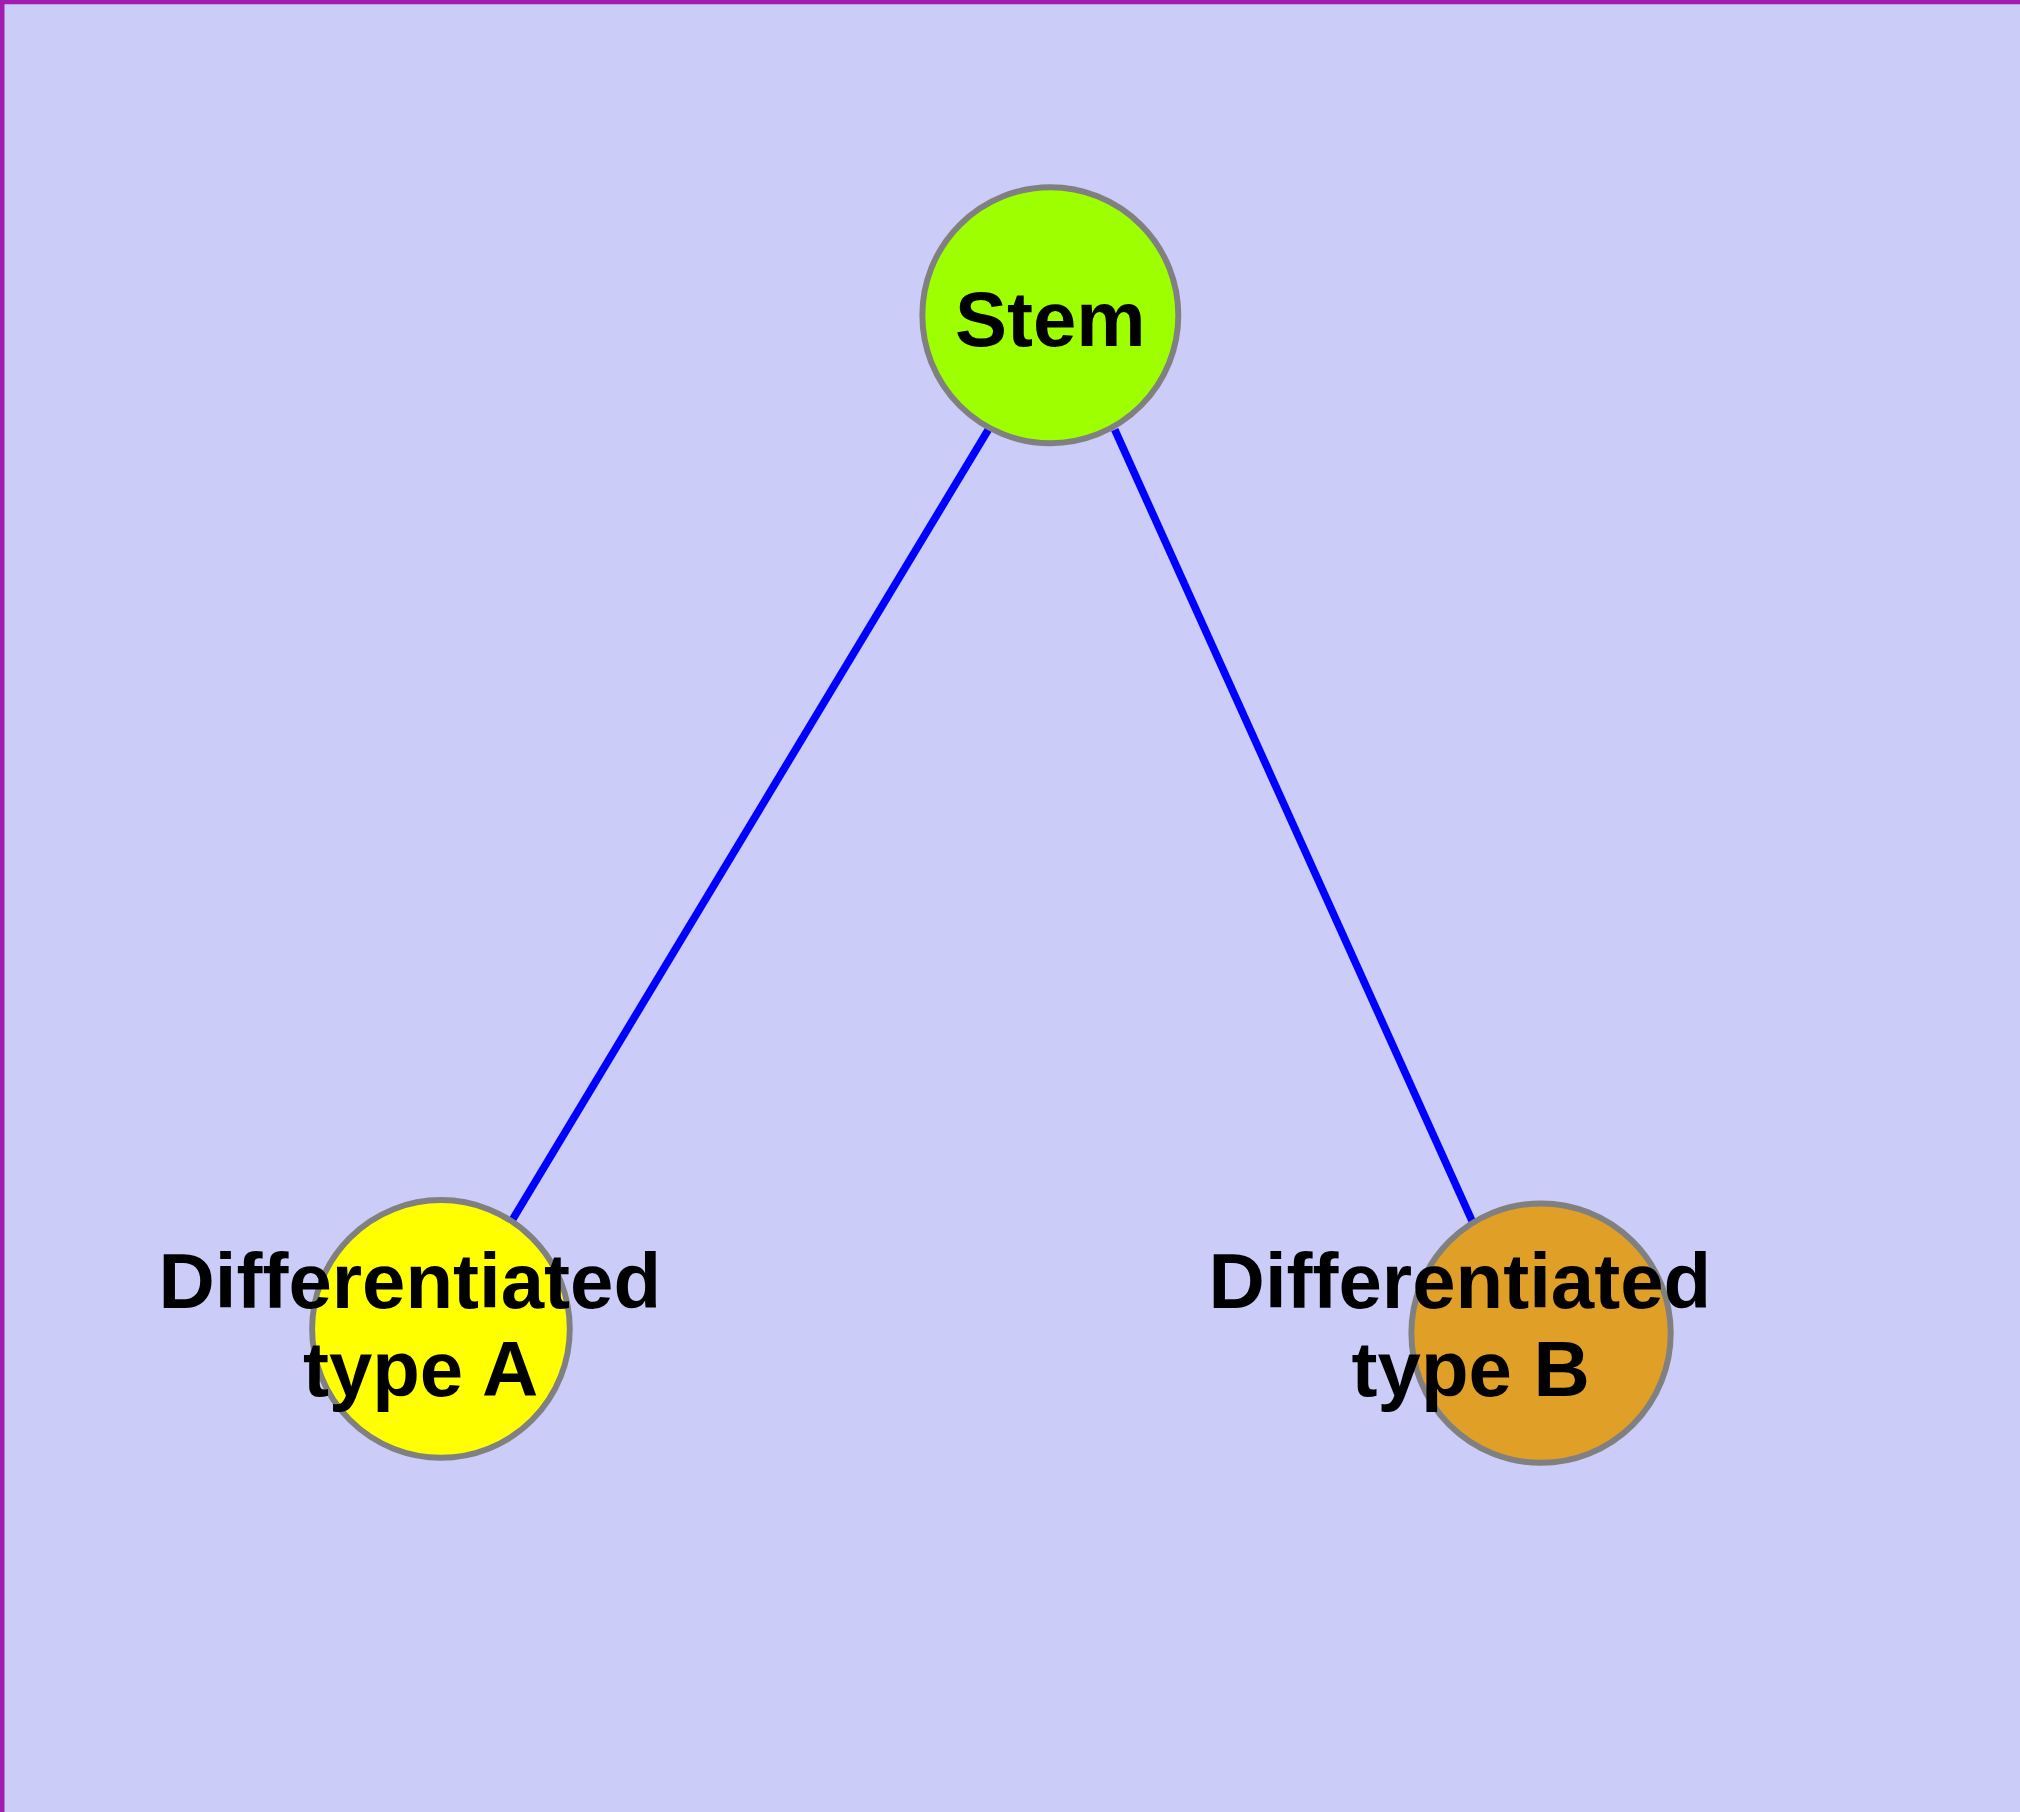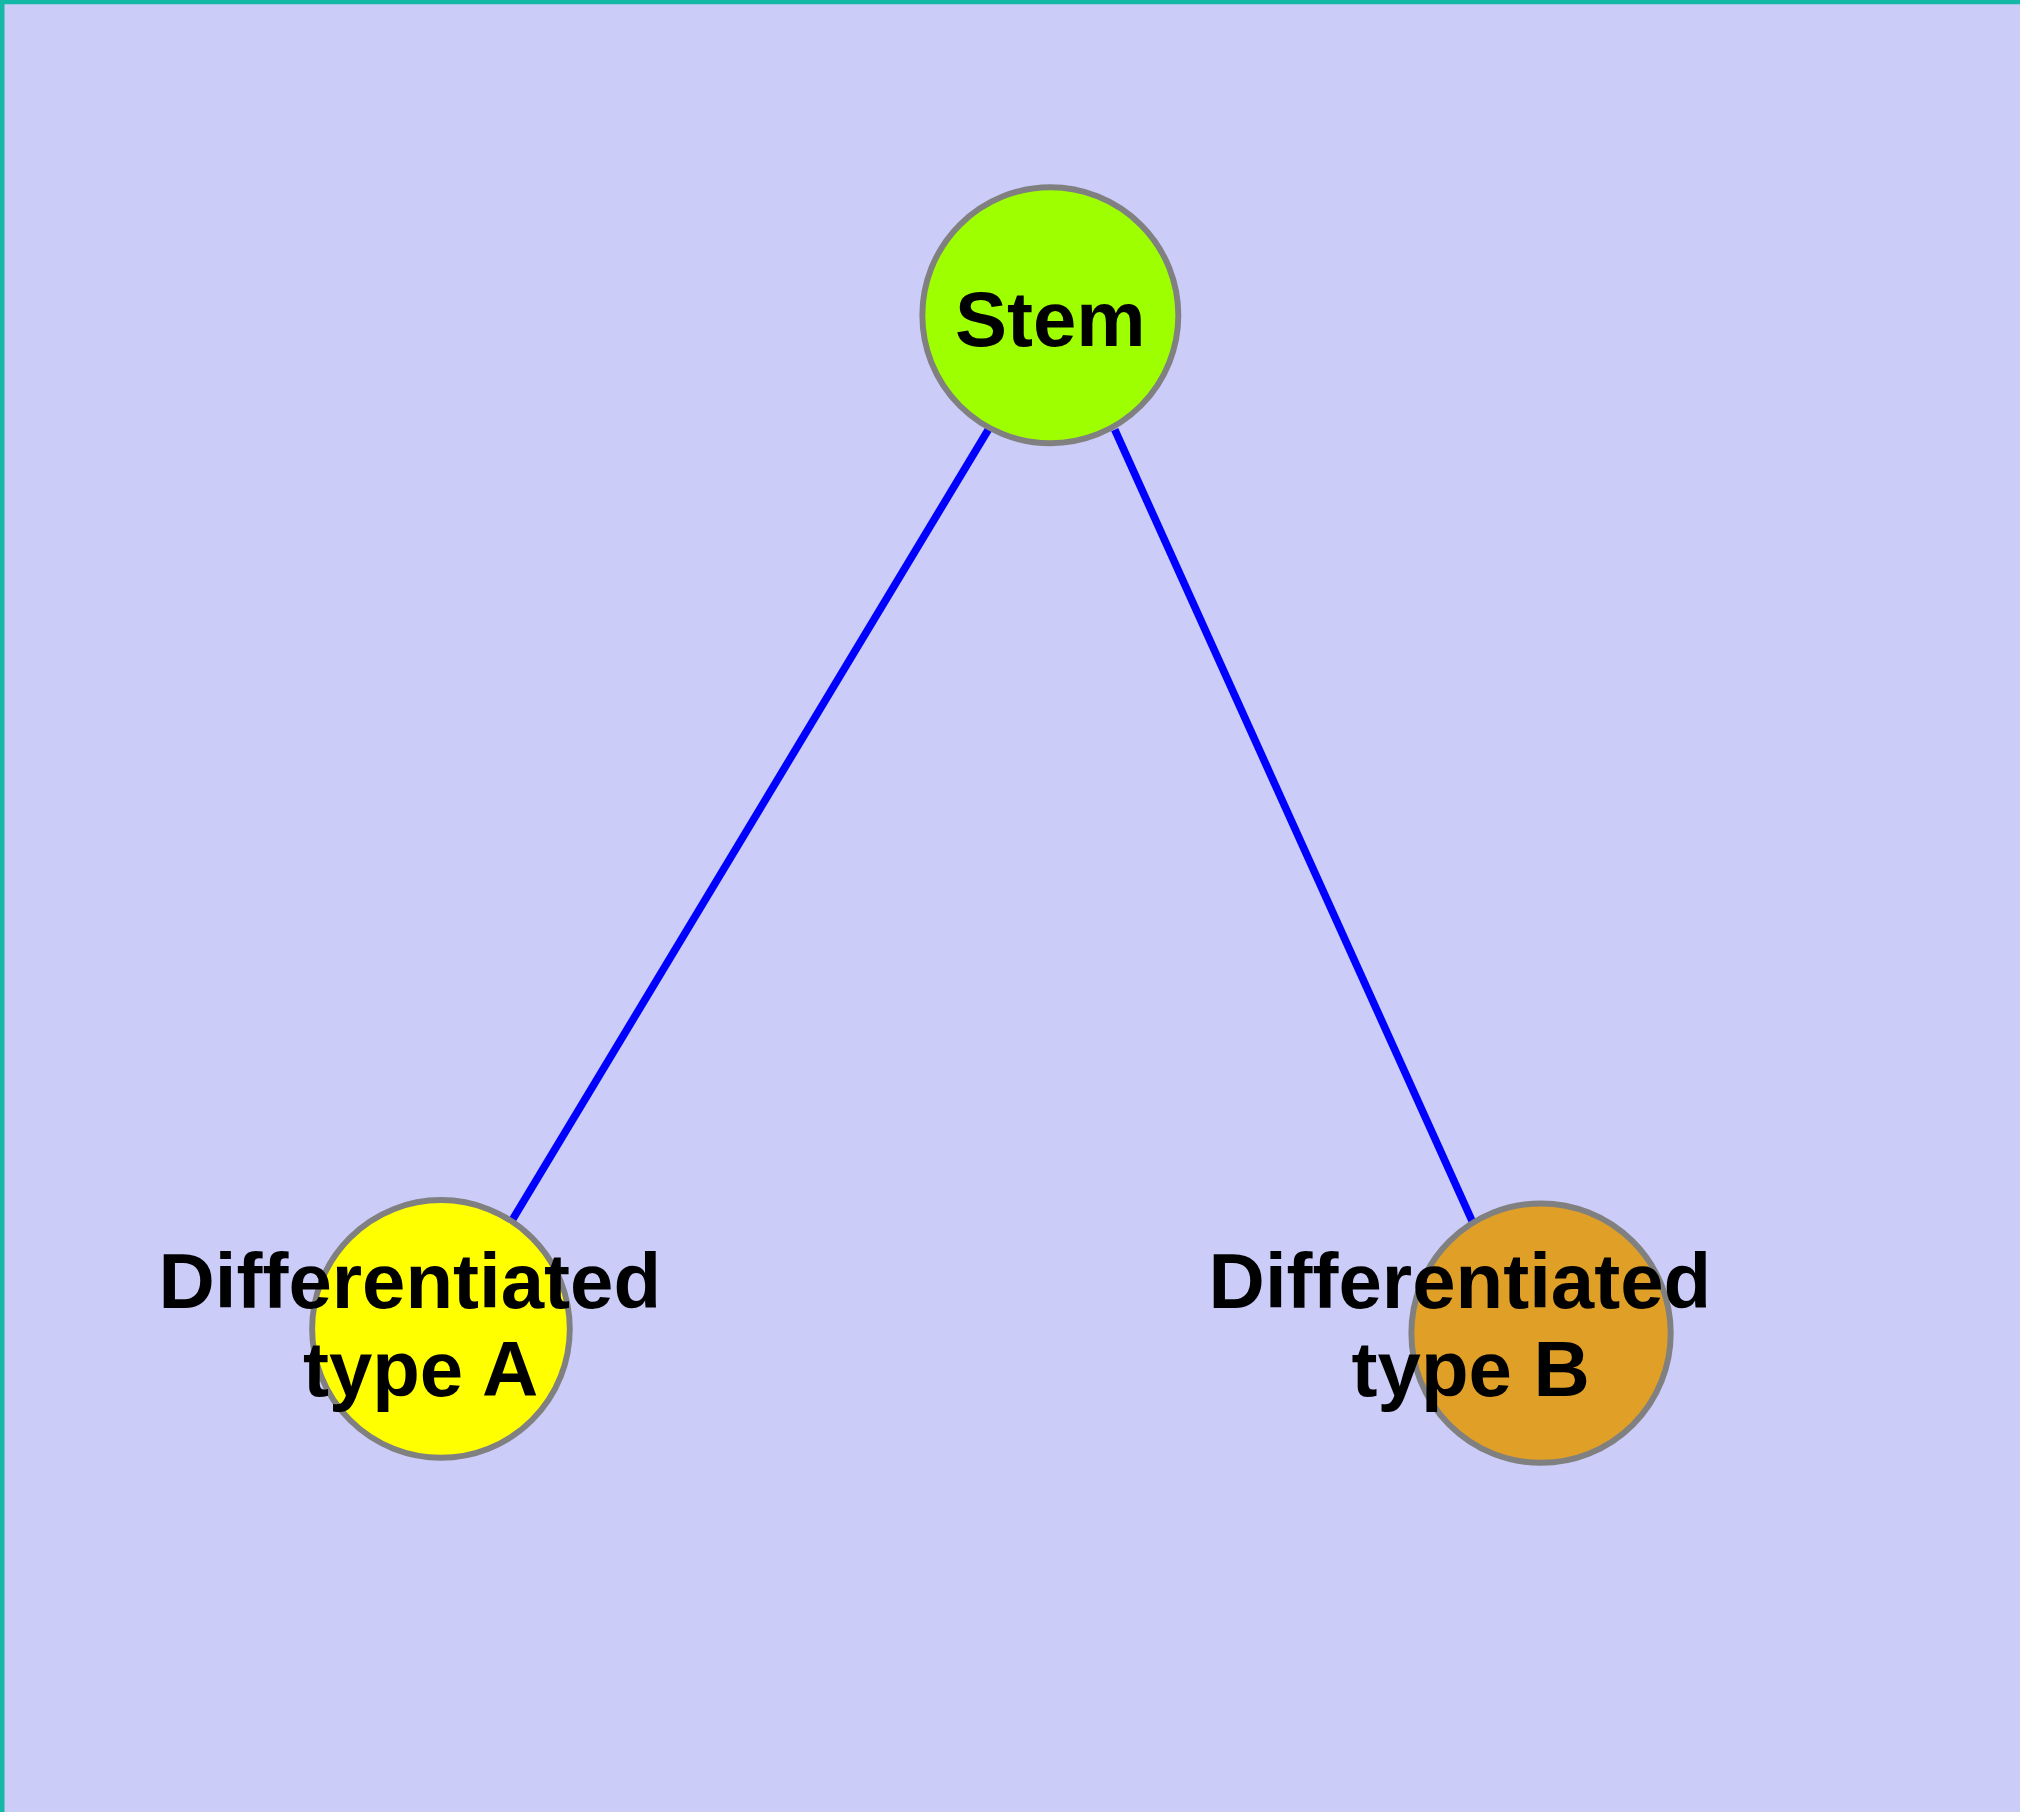--- a/index.html
+++ b/index.html
@@ -31,21 +31,21 @@
     font-family: "Liberation Sans", sans-serif;
     font-weight: bold;
     fill: #000000;
     text-anchor: middle;
     dominant-baseline: alphabetic;
   }
 </style>
 </head>
 <body>
 
-<div id="canvas" style="background: #14b8a6;">
+<div id="canvas" style="background: #a21caf;">
   <svg id="graph-svg" viewBox="0 0 2384 2138" xmlns="http://www.w3.org/2000/svg">
 
     <rect id="bg-rect" x="5" y="5" width="2379" height="2133" fill="#CCCCF9"></rect>
 
     <g id="edges-group">
       <line id="edge-0" x1="1167" y1="505" x2="602" y2="1443" stroke="#0000FF" stroke-width="9" stroke-linecap="butt"></line>
       <line id="edge-1" x1="1315" y1="507" x2="1740" y2="1448" stroke="#0000FF" stroke-width="9" stroke-linecap="butt"></line>
     </g>
 
     <g id="nodes-group">

